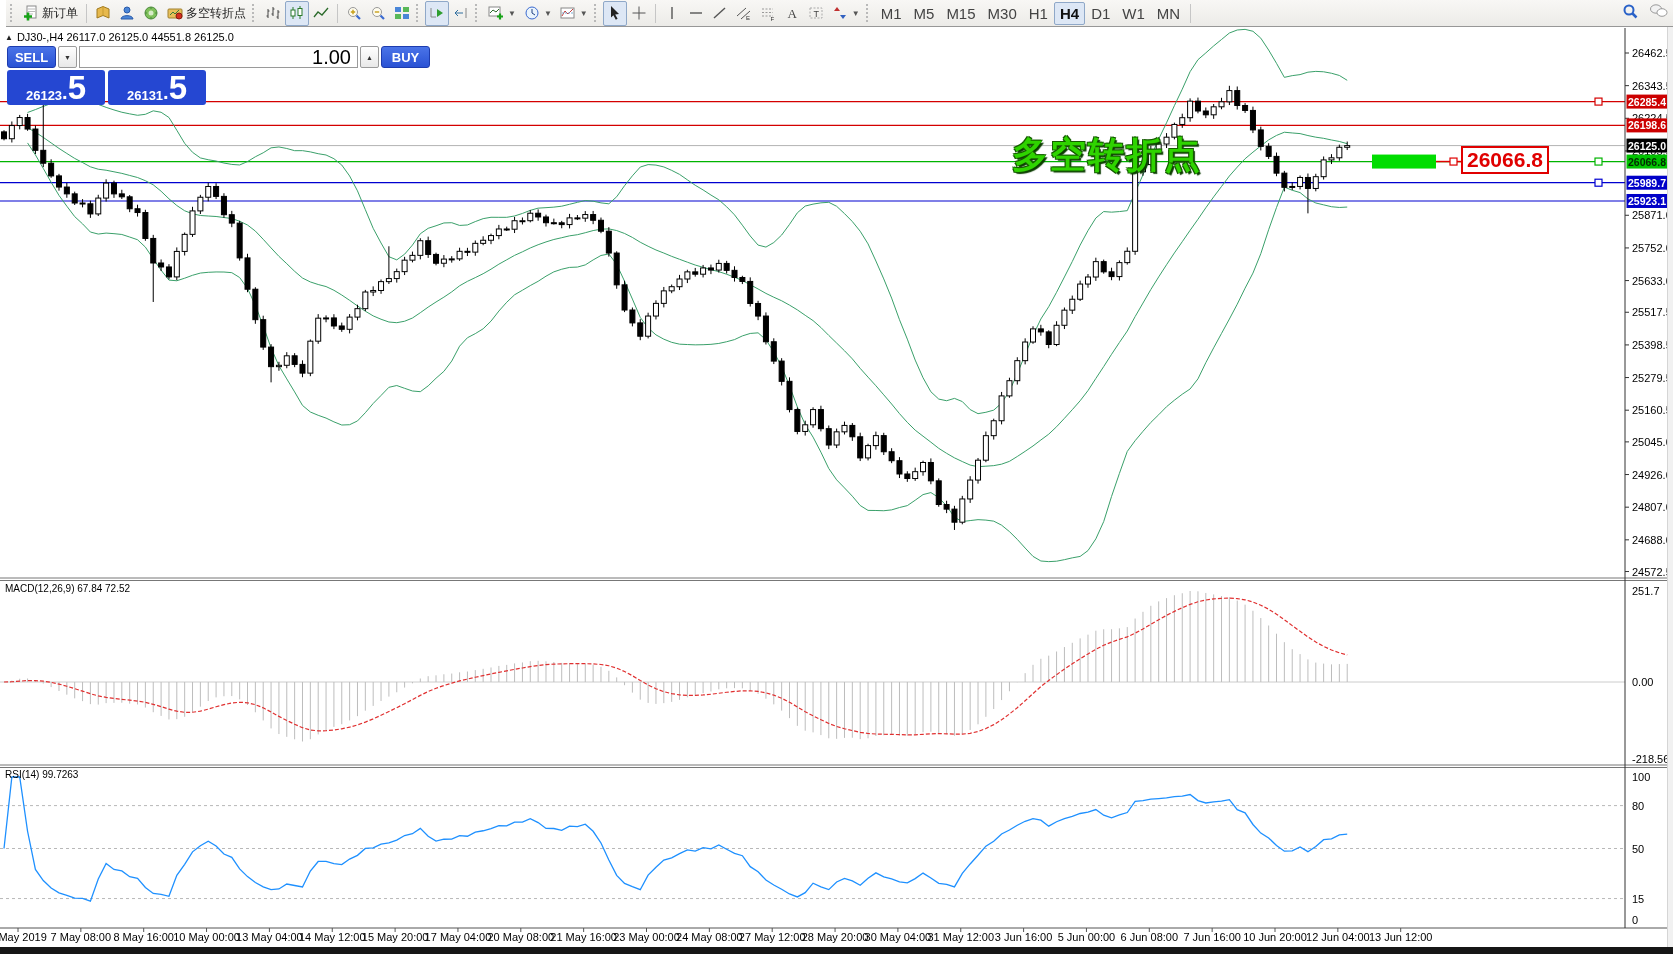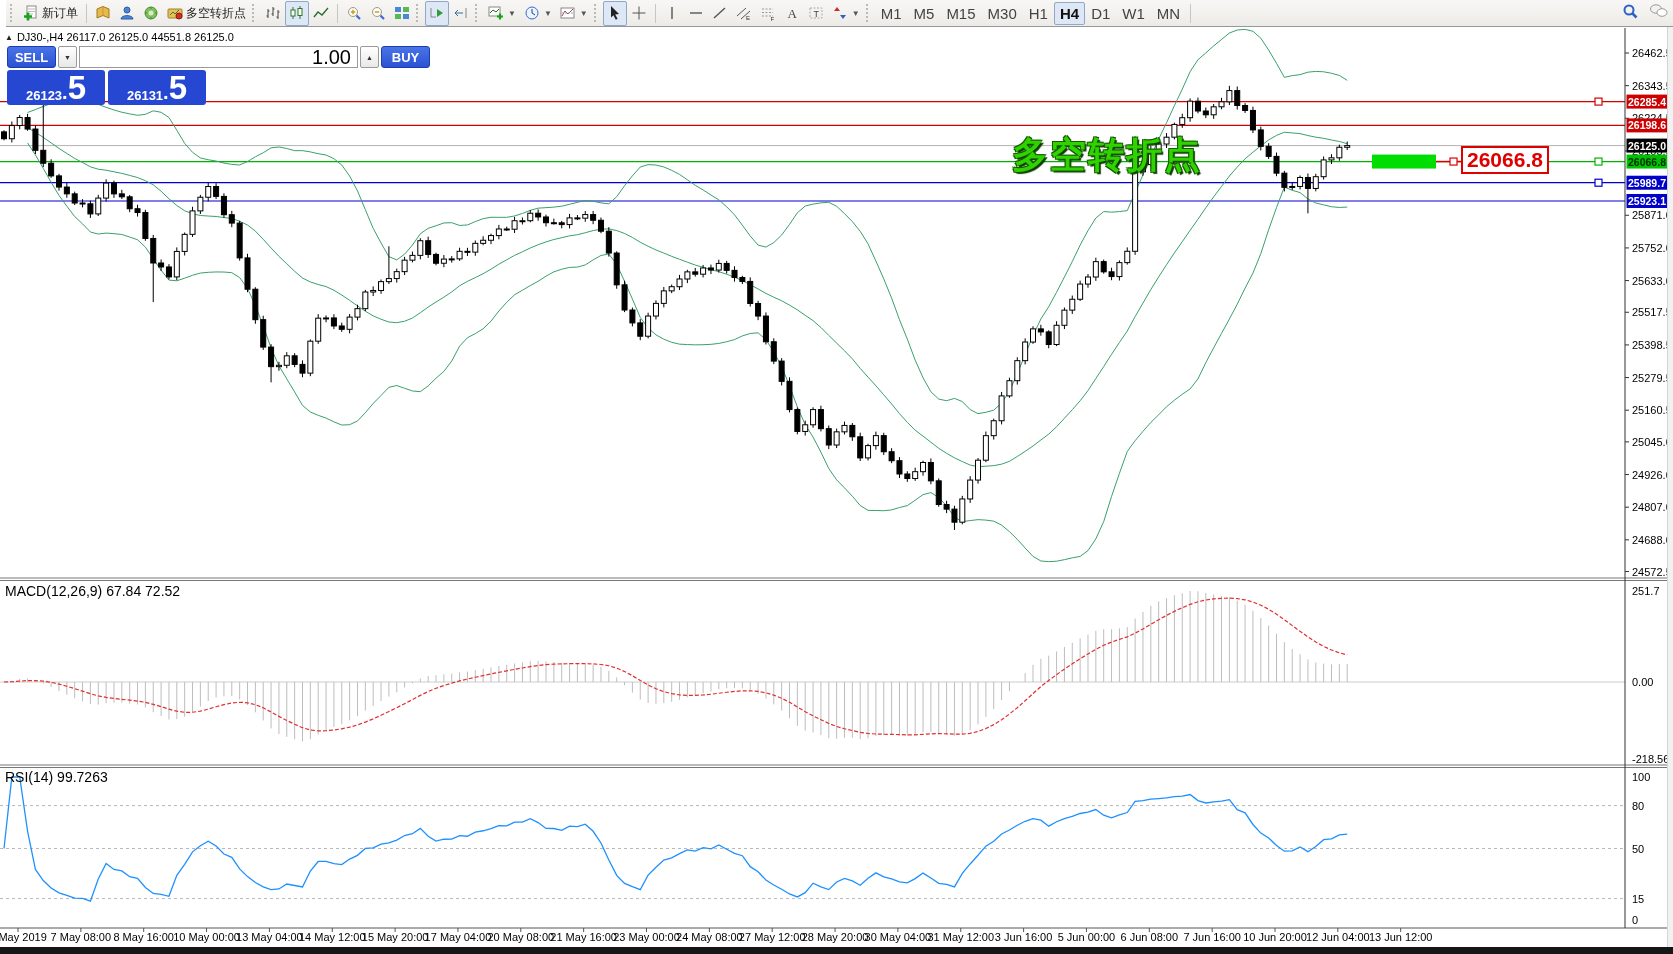--- a/index.html
+++ b/index.html
@@ -32,21 +32,21 @@
   .tp-spin{flex:0 0 17px;background:linear-gradient(#fff,#e8e8e8);border:1px solid #9a9a9a;border-radius:2px;
            display:flex;align-items:center;justify-content:center;font-size:7px;color:#333;}
   .tp-vol{flex:1;border:1px solid #9a9a9a;font-size:20px;text-align:right;padding:0 6px;font-family:"Liberation Sans",sans-serif;}
   .tp-row2{display:flex;gap:3px;margin-top:2px;height:35px;}
   .tp-price{flex:1;background:#2547d2;border-radius:3px;color:#fff;display:flex;align-items:flex-end;justify-content:center;
             padding-bottom:1px;font-weight:bold;line-height:1;}
   .tp-price .p1{font-size:13px;padding-bottom:2px;}
   .tp-price .dot{font-size:20px;padding-bottom:2px;}
   .tp-price .p2{font-size:33px;}
 
-  .pane-label{position:absolute;z-index:5;font-size:14px;color:#000;}
+  .pane-label{position:absolute;z-index:5;font-size:10px;color:#000;}
   .annotation{position:absolute;z-index:4;font-weight:bold;font-size:36px;letter-spacing:2px;
               text-shadow:-1px -1px 0 #155c00,1px -1px 0 #155c00,-1px 1px 0 #155c00,2px 2px 1px #0b3d00;}
   .callout{position:absolute;z-index:6;background:#fff;border:2px solid #e00000;color:#e00000;
            font-size:21px;font-weight:bold;padding:0 4px;line-height:24px;}
 
   .bottom-bar{position:absolute;left:0;top:947px;width:1673px;height:7px;background:#161616;z-index:9;}
   .right-strip{position:absolute;left:1667px;top:27px;width:6px;height:920px;background:#f1f1f1;border-left:1px solid #d5d5d5;z-index:2;}
 </style>
 </head>
 <body>

